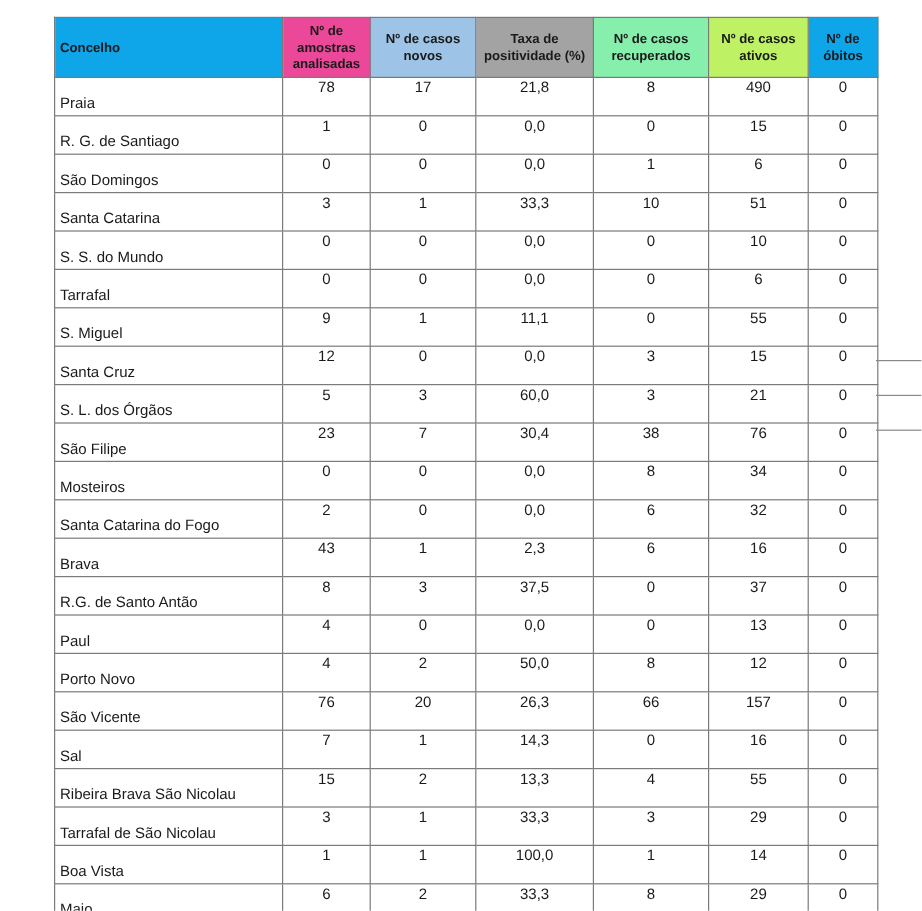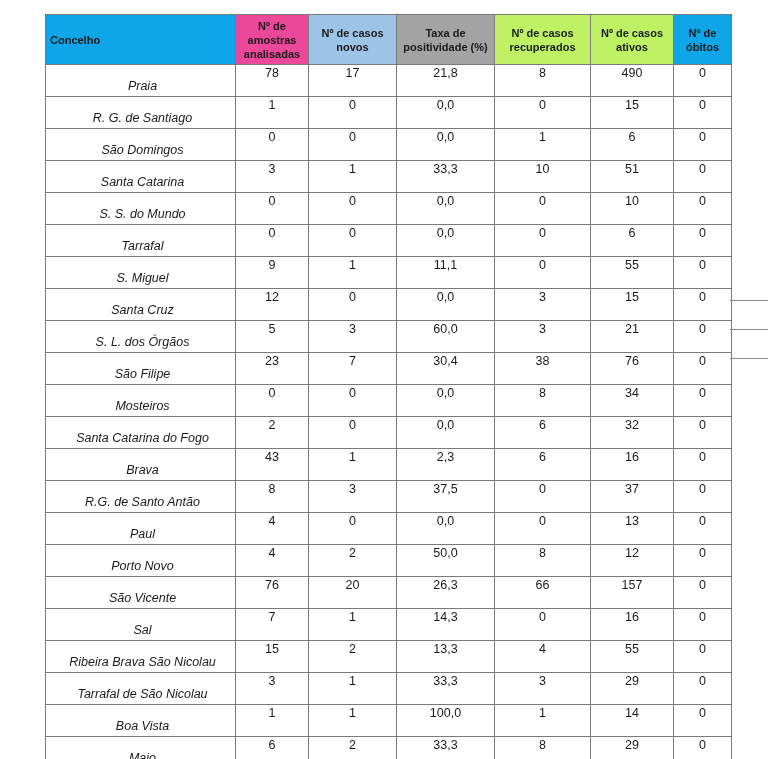--- a/index.html
+++ b/index.html
@@ -5,21 +5,21 @@
   html, body { margin: 0; padding: 0; background: #ffffff; }
   body { width: 768px; height: 759px; position: relative; overflow: hidden;
          font-family: "Liberation Sans", "DejaVu Sans", sans-serif; color: #1a1a1a; }
   table { position: absolute; left: 45px; top: 14px; border-collapse: collapse;
           table-layout: fixed; width: 686px; }
   td, th { border: 1.5px solid #7a7a7a; padding: 0; font-size: 12.5px; }
   th { background: #9dc3e6; font-weight: bold; font-size: 11px; line-height: 14px;
        height: 49px; text-align: center; vertical-align: middle; color: #1a1a1a; }
   th.first { text-align: left; padding-left: 4px; }
   td { height: 28px; text-align: center; vertical-align: top; padding-top: 1px; }
-  td.name { text-align: center; padding-left: 4px; vertical-align: bottom; padding-bottom: 3px; padding-top: 0; font-style: italic; }
+  td.name { text-align: left; padding-left: 4px; vertical-align: bottom; padding-bottom: 3px; padding-top: 0; }
   .stray { position: absolute; height: 1px; background: #888; left: 730px; width: 38px; }
 </style>
 </head>
 <body>
 
 <table>
   <colgroup>
     <col style="width:190px">
     <col style="width:73px">
     <col style="width:88px">
@@ -27,21 +27,21 @@
     <col style="width:96px">
     <col style="width:83px">
     <col style="width:58px">
   </colgroup>
   <thead>
     <tr>
       <th class="first" style="background: #0ea5e9;">Concelho</th>
       <th style="background: #ec4899;">Nº de amostras analisadas</th>
       <th style="background: rgb(157, 195, 230);">Nº de casos novos</th>
       <th style="background: #a3a3a3;">Taxa de positividade (%)</th>
-      <th style="background: #bef264;">Nº de casos recuperados</th>
+      <th style="background: #86efac;">Nº de casos recuperados</th>
       <th style="background: #bef264;">Nº de casos ativos</th>
       <th style="background: #0ea5e9;">Nº de óbitos</th>
     </tr>
   </thead>
   <tbody id="tbody">
       <tr>
         <td class="name">Praia</td>
         <td>78</td>
         <td>17</td>
         <td>21,8</td>

